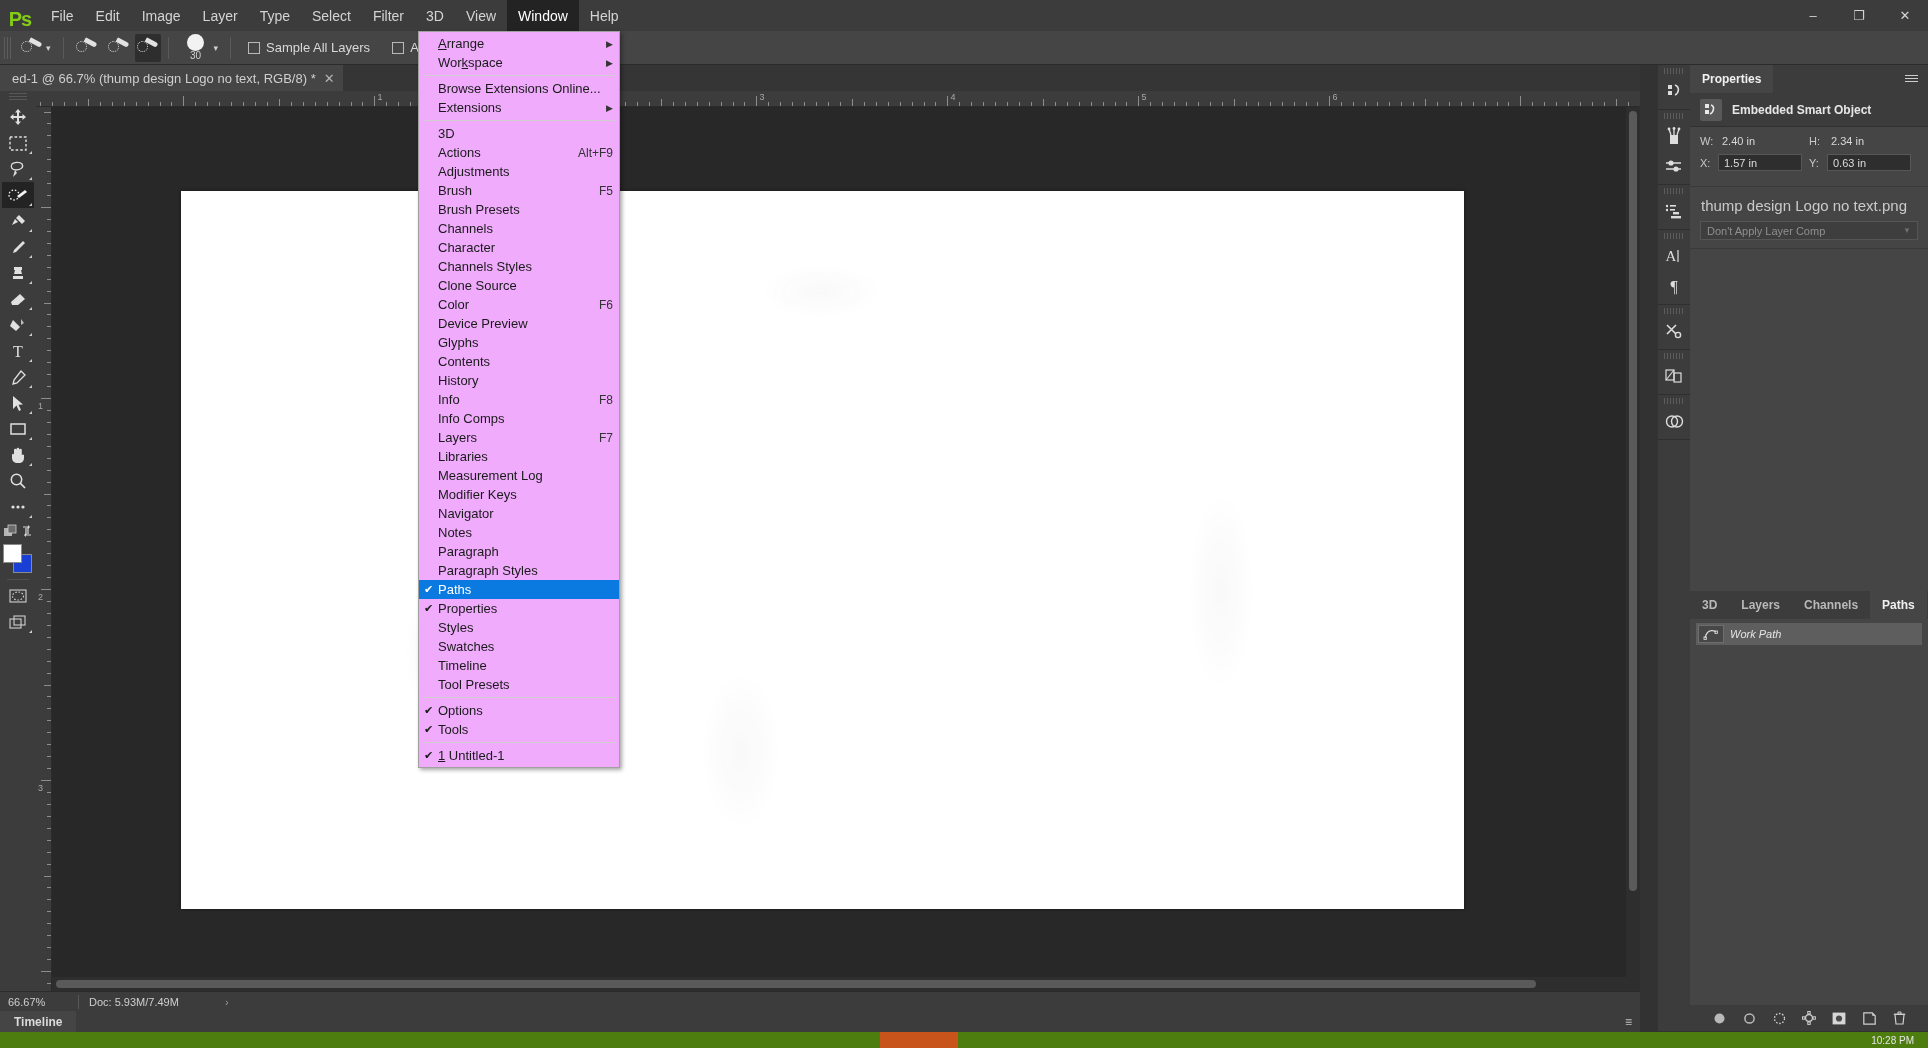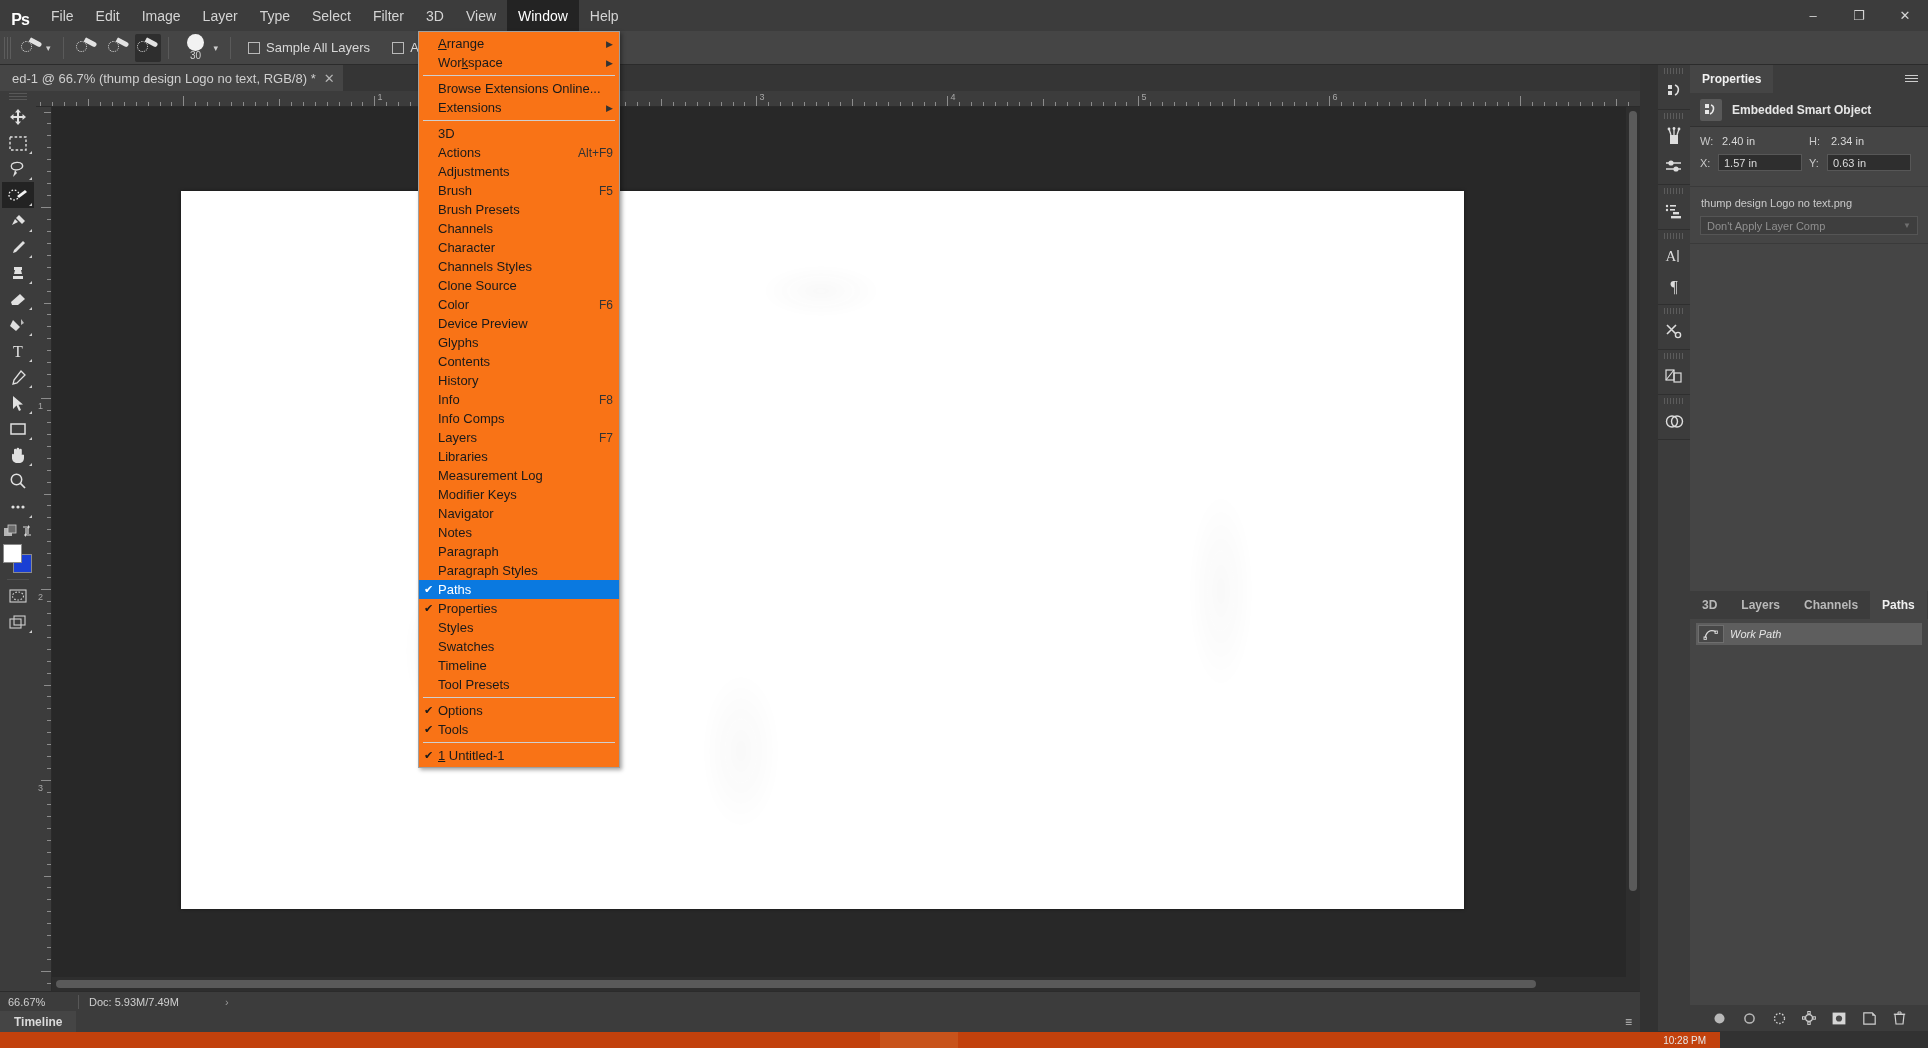--- a/index.html
+++ b/index.html
@@ -12,21 +12,21 @@
   }
   #app { position: relative; width: 1928px; height: 1048px; background: #323232; }
 
   
   .menubar {
     position: absolute; top: 0; left: 0; width: 1928px; height: 31px;
     background: #3c3c3c; display: flex; align-items: center;
   }
   .ps-logo {
     width: 40px; height: 31px; display: flex; align-items: center; justify-content: center;
-    font-size: 16px; font-weight: bold; color: #ffffff; font-family: "Liberation Sans", sans-serif;
+    font-size: 20px; font-weight: bold; color: #84cc16; font-family: "Liberation Sans", sans-serif;
     letter-spacing: -1px;
     margin-top: 8px;
   }
   .menu-item {
     height: 31px; padding: 0 11px; display: flex; align-items: center;
     font-size: 14px; color: #d4d4d4; cursor: default; white-space: nowrap;
   }
   .menu-item.active { background: #232323; color: #ffffff; }
   .win-controls { margin-left: auto; display: flex; height: 31px; }
   .win-btn {
@@ -149,21 +149,21 @@
     background: #3c3c3c; display: flex; align-items: center;
   }
   .tl-tab {
     height: 21px; padding: 0 14px; display: flex; align-items: center;
     background: #454545; font-size: 12px; color: #dadada; font-weight: bold;
   }
   .tl-menu { margin-left: auto; margin-right: 8px; color: #c0c0c0; font-size: 12px; }
 
   
   .taskbar {
-    position: absolute; left: 0; bottom: 0; width: 1720px; height: 16px; background: #c2410c;
+    position: absolute; left: 0; bottom: 0; width: 1928px; height: 16px; background: #4d7c0f;
     display: flex; align-items: center;
   }
   .tb-accent { width: 78px; height: 16px; background: #c8531b; margin-left: 880px; }
   .tb-time { margin-left: auto; margin-right: 14px; font-size: 10px; color: #e6e6e6; }
 
   
   .dockrail {
     position: absolute; right: 238px; top: 65px; width: 32px; height: 966px;
     background: #3c3c3c;
   }
@@ -202,21 +202,21 @@
   .prop-sec { padding: 8px 10px; border-bottom: 1px solid #3a3a3a; }
   .prop-row { display: flex; align-items: center; margin-bottom: 7px; }
   .prop-half { display: flex; align-items: center; width: 50%; }
   .plabel { font-size: 11px; color: #c8c8c8; width: 16px; }
   .pval { font-size: 11px; color: #d8d8d8; padding-left: 6px; }
   .pfield {
     background: #2e2e2e; border: 1px solid #575757; height: 17px; width: 84px;
     font-size: 11px; color: #dcdcdc; display: flex; align-items: center; padding-left: 5px;
     margin-left: 2px;
   }
-  .pfname { font-size: 11px; color: #cacaca; padding: 2px 0 7px 1px; }
+  .pfname { font-size: 15px; color: #cacaca; padding: 2px 0 7px 1px; }
   .pselect {
     background: #3e3e3e; border: 1px solid #555; height: 19px; display: flex;
     align-items: center; padding: 0 6px; font-size: 11px; color: #8f8f8f;
     position: relative;
   }
   .pselect .arr { margin-left: auto; color: #6f6f6f; font-size: 8px; }
   .pbtn {
     background: #5a5a5a; border: 1px solid #6b6b6b; border-radius: 2px; height: 20px;
     width: 134px; margin: 0 auto 6px; display: flex; align-items: center; justify-content: center;
     font-size: 11px; color: #eaeaea;
@@ -238,21 +238,21 @@
   .path-name { font-size: 11px; color: #e4e4e4; font-style: italic; }
   .paths-foot {
     position: absolute; left: 0; bottom: 0; width: 238px; height: 26px; background: #3c3c3c;
     display: flex; align-items: center; justify-content: center; gap: 14px;
   }
   .pf-ic { width: 16px; height: 16px; display: flex; align-items: center; justify-content: center; color: #cdcdcd; }
 
   
   .dropdown {
     position: absolute; left: 418px; top: 31px; width: 202px;
-    background: #f97316; border: 1px solid #a0a0a0; z-index: 50;
+    background: #f0abfc; border: 1px solid #a0a0a0; z-index: 50;
     padding: 2px 0; font-size: 13px; color: #1a1a1a;
     box-shadow: 2px 2px 4px rgba(0,0,0,0.35);
   }
   .ditem {
     height: 19px; display: flex; align-items: center; padding: 0 6px 0 0; position: relative;
   }
   .ditem.hl { background: #0a79e0; color: #ffffff; }
   .dcheck { width: 19px; text-align: center; font-size: 11px; flex: 0 0 19px; }
   .dlabel { flex: 1; white-space: nowrap; }
   .dlabel u { text-decoration: underline; }

